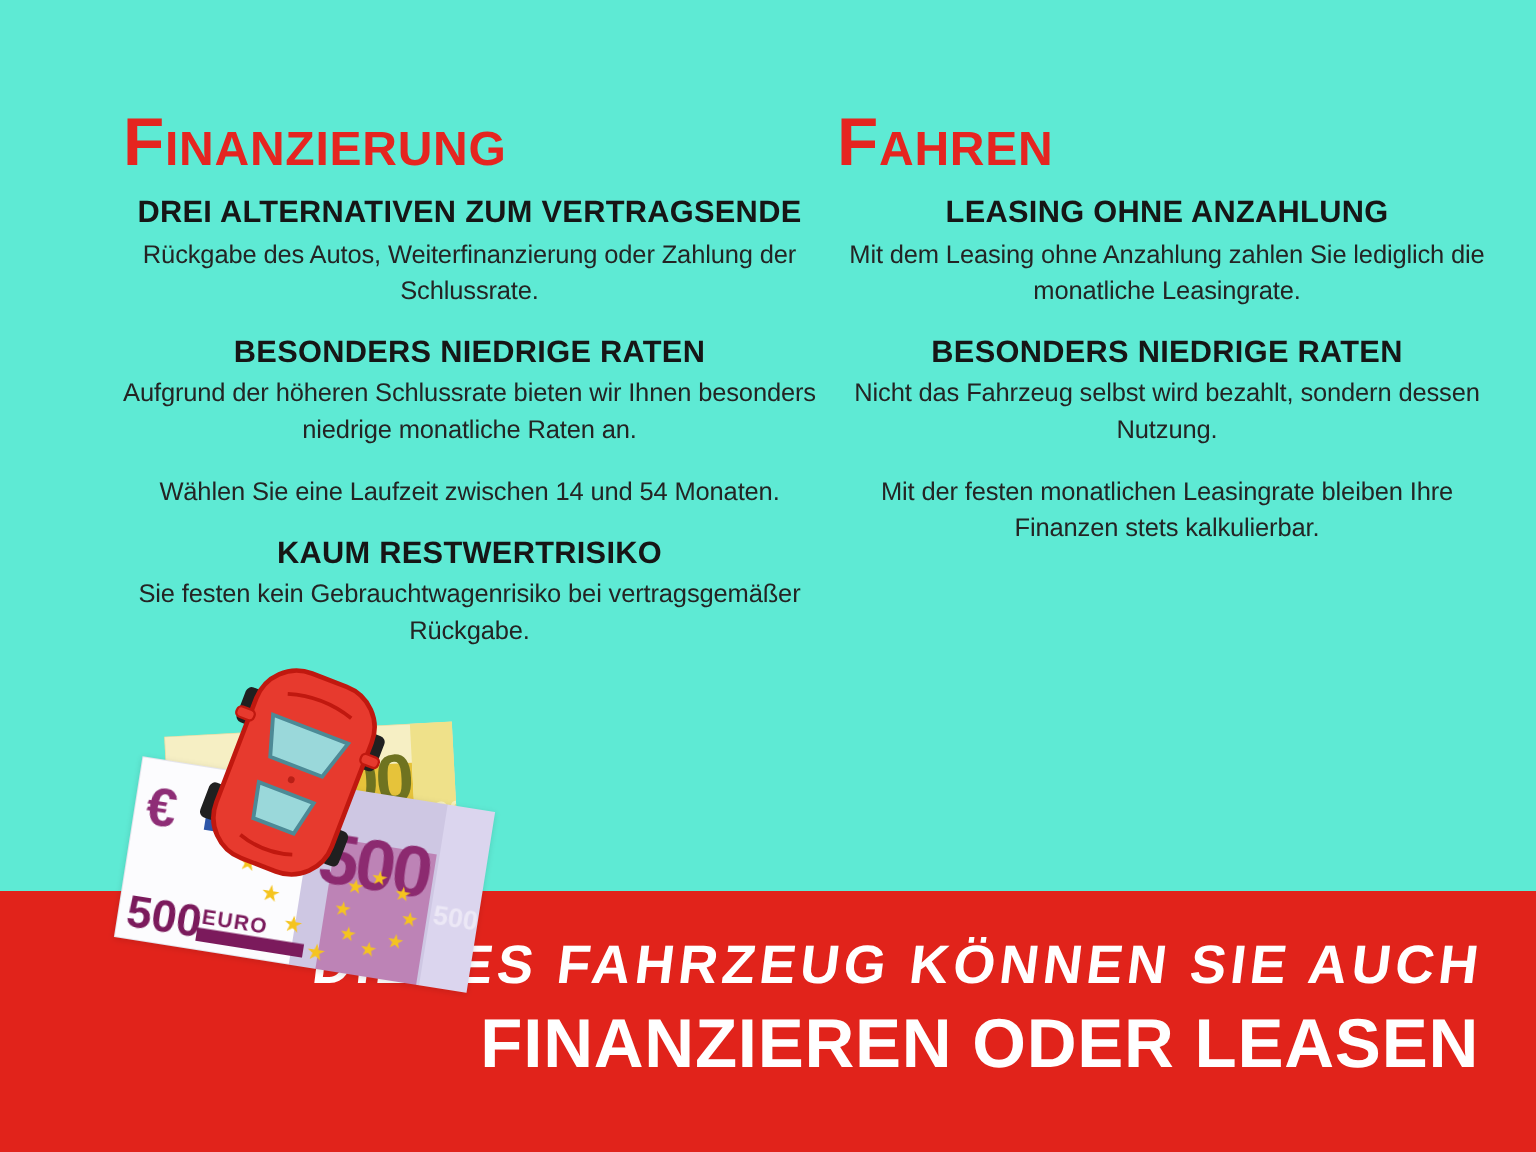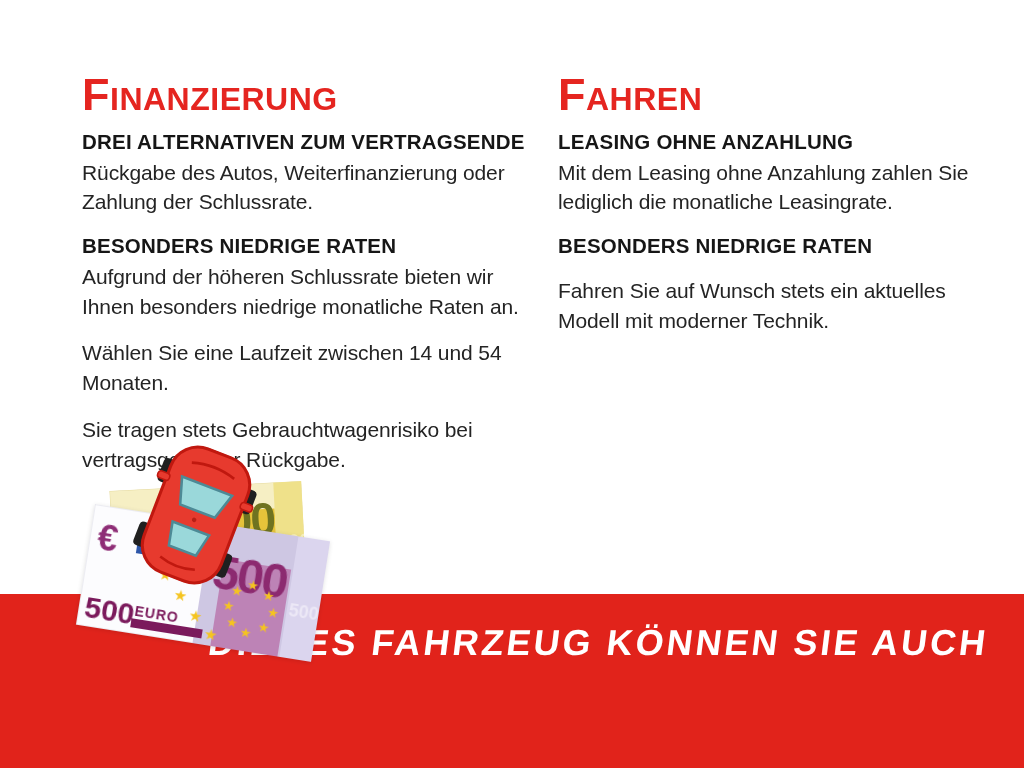--- a/index.html
+++ b/index.html
@@ -1,50 +1,50 @@
 <!DOCTYPE html>
 <html><head>
 <meta charset="utf-8">
 <style>
   html, body { margin: 0; padding: 0; background: #888; }
   .stage {
     position: relative;
     width: 1024px; height: 768px;
     margin: 0 auto;
-    background: #ffffff;
+    background: #5eead4;
     overflow: hidden;
     font-family: "Liberation Sans", sans-serif;
   }
 
   
   .col { position: absolute; top: 72px; }
   .col-left  { left: 82px;  width: 462px; }
   .col-right { left: 558px; width: 440px; }
 
   .col h1 {
     margin: 0 0 13px 0;
     font-size: 45px;
     line-height: 1.0;
     font-weight: 900;
     font-variant: small-caps;
     letter-spacing: 0.5px;
     color: #e52520;
   }
-  .item { margin: 0 0 17px 0; }
+  .item { margin: 0 0 17px 0; text-align: center; }
   .item h2 {
     margin: 0;
     font-size: 20.5px;
     line-height: 1.2;
     font-weight: 800;
     letter-spacing: 0.2px;
     color: #161616;
   }
   .item p {
     margin: 3px 0 0 0;
-    font-size: 21px;
+    font-size: 17px;
     line-height: 1.42;
     letter-spacing: -0.1px;
     color: #242424;
   }
 
   
   .band {
     position: absolute;
     left: 0; top: 594px;
     width: 1024px; height: 174px;
@@ -108,44 +108,47 @@
       <p>Rückgabe des Autos, Weiterfinanzierung oder Zahlung der Schlussrate.</p>
     </div>
     <div class="item">
       <h2>BESONDERS NIEDRIGE RATEN</h2>
       <p>Aufgrund der höheren Schlussrate bieten wir Ihnen besonders niedrige monatliche Raten an.</p>
     </div>
     <div class="item">
       <p>Wählen Sie eine Laufzeit zwischen 14 und 54 Monaten.</p>
     </div>
     <div class="item">
-      <p>Sie tragen stets Gebrauchtwagenrisiko bei vertragsgemäßer Rückgabe.</p>
+      <h2>KAUM RESTWERTRISIKO</h2>
+      <p>Sie festen kein Gebrauchtwagenrisiko bei vertragsgemäßer Rückgabe.</p>
     </div>
   </section>
 
   <section class="col col-right">
     <h1>Fahren</h1>
 
     <div class="item">
       <h2>LEASING OHNE ANZAHLUNG</h2>
       <p>Mit dem Leasing ohne Anzahlung zahlen Sie lediglich die monatliche Leasingrate.</p>
     </div>
     <div class="item">
       <h2>BESONDERS NIEDRIGE RATEN</h2>
-    </div>
-    <div class="item">
-    </div>
-    <div class="item">
-      <p>Fahren Sie auf Wunsch stets ein aktuelles Modell mit moderner Technik.</p>
+      <p>Nicht das Fahrzeug selbst wird bezahlt, sondern dessen Nutzung.</p>
+    </div>
+    <div class="item">
+      <p>Mit der festen monatlichen Leasingrate bleiben Ihre Finanzen stets kalkulierbar.</p>
+    </div>
+    <div class="item">
     </div>
   </section>
 
   <div class="band">
     <div class="band-text">
       <div class="band-line1">DIESES FAHRZEUG KÖNNEN SIE AUCH</div>
+      <div class="band-line2">FINANZIEREN ODER LEASEN</div>
     </div>
   </div>
 
   <div class="note note200">
     <svg viewBox="0 0 192 102" preserveAspectRatio="none">
       <rect x="0" y="0" width="192" height="102" fill="#f6efc4" stroke="#e6dba2" stroke-width="1"></rect>
       <rect x="98" y="26" width="66" height="76" fill="#e6c33a"></rect>
       <rect x="164" y="0" width="28" height="102" fill="#efe18a"></rect>
       <text x="10" y="48" font-size="38" font-weight="bold" fill="#8d8d21">€</text>
       <rect x="46" y="16" width="44" height="30" fill="#2d56a8"></rect>

